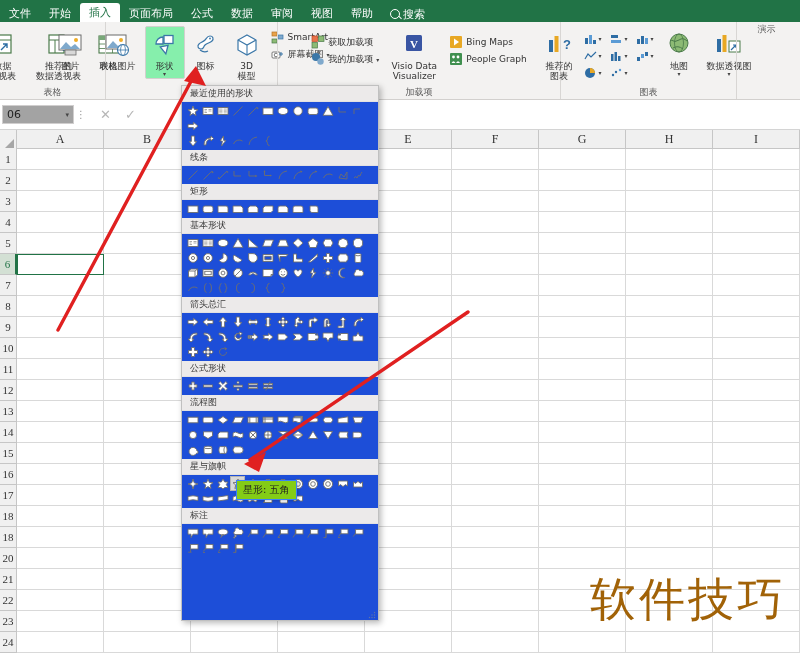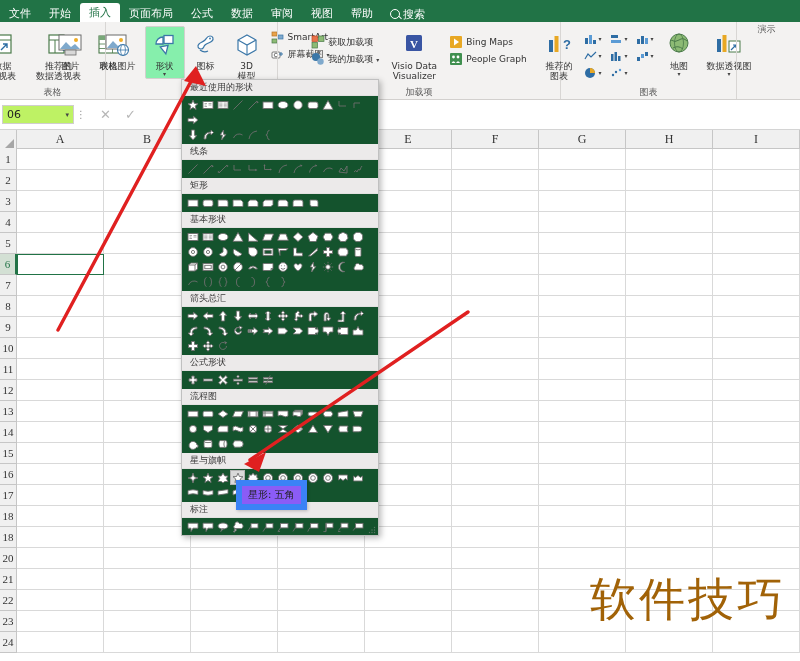--- a/index.html
+++ b/index.html
@@ -61,21 +61,21 @@
   .chartgrid{display:grid;grid-template-columns:repeat(3,26px);grid-template-rows:repeat(3,17px);
     align-items:center;justify-items:center;padding-top:4px;}
   .chartcell{display:flex;align-items:center;gap:1px;font-size:6px;color:#444;cursor:default;}
 
   
   .fbar{
     position:absolute;left:0;top:100px;width:800px;height:30px;background:#ffffff;
     display:flex;align-items:center;border-bottom:1px solid #d4d4d4;box-sizing:border-box;
   }
   .namebox{
-    width:72px;height:19px;margin-left:2px;border:1px solid #d0cece;background:#bef264;
+    width:72px;height:19px;margin-left:2px;border:1px solid #d0cece;background:#a3a3a3;
     display:flex;align-items:center;justify-content:space-between;padding:0 4px;box-sizing:border-box;
     font-size:11px;color:#222;
   }
   .namebox .nb-caret{font-size:7px;color:#444;}
   .vdots{width:14px;text-align:center;font-size:10px;color:#9a9a9a;letter-spacing:0;}
   .fb-btns{display:flex;align-items:center;gap:14px;padding:0 12px;font-size:13px;color:#b6b6b6;}
   .fb-input{flex:1;height:19px;border:none;background:#fff;font-size:11px;color:#222;outline:none;}
 
   
   .gridwrap{position:absolute;left:0;top:130px;width:800px;height:531px;overflow:hidden;background:#fff;}
@@ -94,37 +94,37 @@
     font-size:11px;color:#333;font-family:"Liberation Serif","DejaVu Serif",serif;}
   .rh.sel{background:#d3e0d4;color:#217346;border-right:2px solid #217346;}
   .cells{position:absolute;left:17px;top:19px;width:783px;height:512px;}
   .crow{display:flex;height:21px;}
   .cell{flex:0 0 87px;height:21px;border-right:1px solid #d9d9d9;border-bottom:1px solid #d9d9d9;
     box-sizing:border-box;}
   .cell.activecell{border:1px solid #217346;}
 
   
   .gallery{
-    position:absolute;left:181px;top:79px;width:198px;height:457px;background:#14532d;
+    position:absolute;left:181px;top:85px;width:198px;height:536px;background:#1d4ed8;
     border:1px solid #c0c0c0;box-shadow:2px 2px 6px rgba(0,0,0,.28);box-sizing:border-box;
     overflow:hidden;z-index:40;
   }
   .sec-title{background:#eceaea;color:#3b3b3b;font-size:9px;line-height:13px;
     padding:1px 0 1px 8px;border-bottom:1px solid #e3e1e1;}
   .shape-rows{padding:1px 3px 2px 3px;}
   .srow{display:flex;flex-wrap:wrap;}
   .sitem{width:15px;height:15px;display:flex;align-items:center;justify-content:center;
     cursor:default;border:1px solid transparent;box-sizing:border-box;}
   .sitem.selected{background:#d9d9d9;border-color:#b4b4b4;}
   .sitem svg{display:block;}
   .resizegrip{position:absolute;right:2px;bottom:1px;width:8px;height:8px;opacity:.6;}
 
   
   .tooltip{
-    position:absolute;left:236px;top:480px;background:#8b5cf6;border:6px solid #3b82f6;
+    position:absolute;left:236px;top:480px;background:#84cc16;border:1px solid #3b82f6;
     font-size:10px;color:#222;padding:2px 6px 3px 6px;line-height:13px;white-space:nowrap;
     box-shadow:1px 1px 3px rgba(0,0,0,.22);z-index:60;
   }
 
   
   .arrows{position:absolute;left:0;top:0;width:800px;height:661px;pointer-events:none;z-index:55;}
 
   
   .watermark{
     position:absolute;right:14px;bottom:30px;font-size:46px;color:#a16207;z-index:5;

